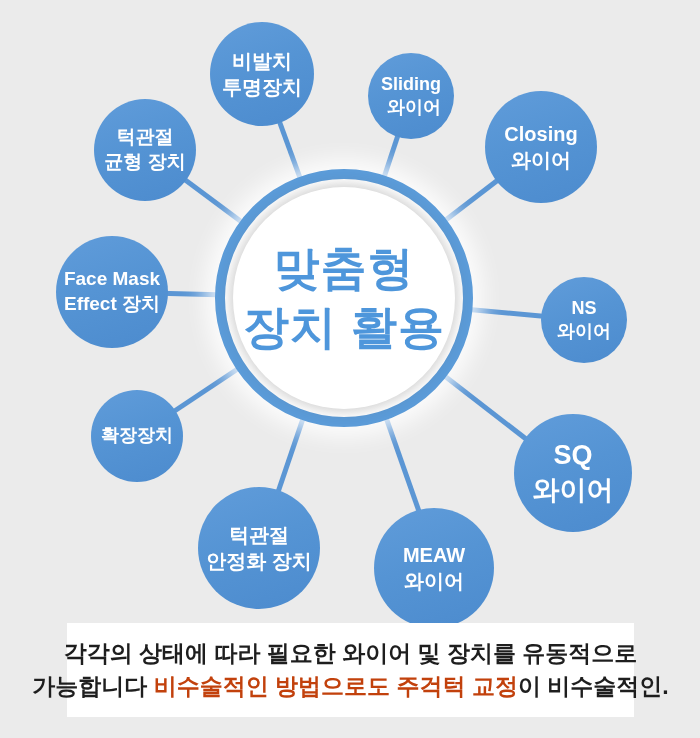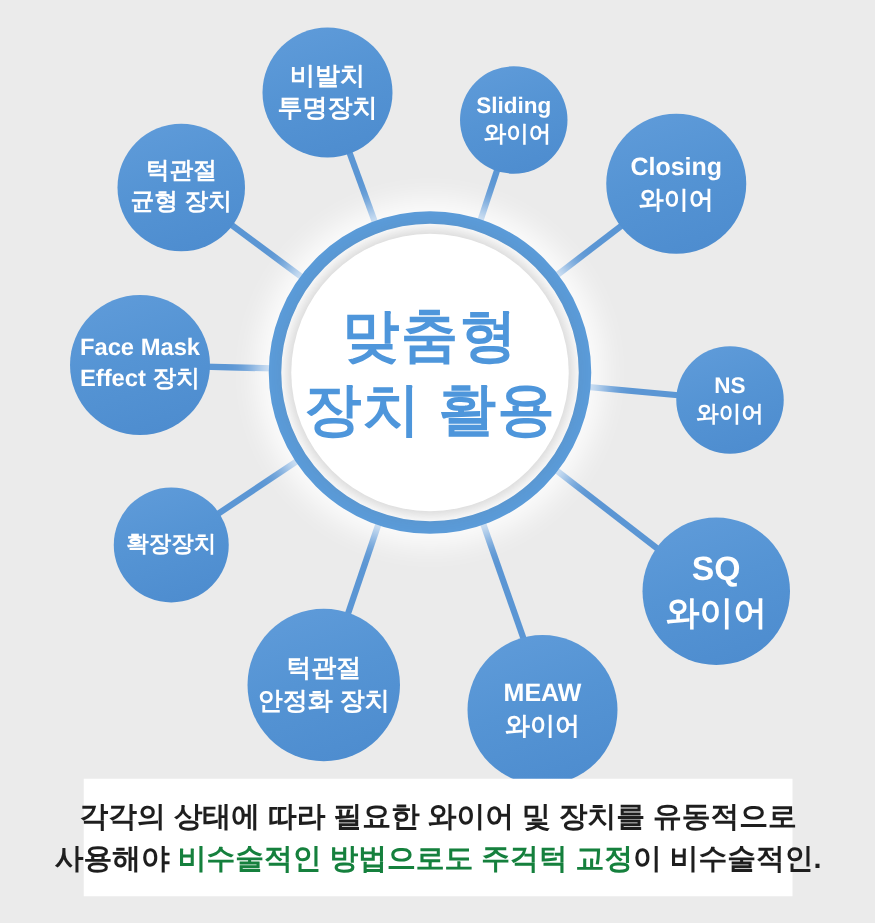--- a/index.html
+++ b/index.html
@@ -101,21 +101,21 @@
     text-align: center;
   }
   .caption-line {
     font-size: 23px;
     font-weight: 600;
     color: #1e1e1e;
     line-height: 33px;
     white-space: pre;
   }
   .caption-line .hl {
-    color: #15803d;
+    color: #c2410c;
   }
 </style>
 </head>
 <body>
 
 <div class="stage">
 
   <svg class="connectors" viewBox="0 0 700 620">
     <line x1="344" y1="298" x2="262" y2="74"></line>
     <line x1="344" y1="298" x2="411" y2="96"></line>
@@ -153,14 +153,14 @@
     <div class="center-inner">
       <div class="center-title">맞춤형
 장치 활용</div>
     </div>
   </div>
 
 </div>
 
 <div class="caption-box">
   <div class="caption-line">각각의 상태에 따라 필요한 와이어 및 장치를 유동적으로</div>
-  <div class="caption-line"><span>사용해야 </span><span class="hl">비수술적인 방법으로도 주걱턱 교정</span><span>이 비수술적인.</span></div>
+  <div class="caption-line"><span>가능합니다 </span><span class="hl">비수술적인 방법으로도 주걱턱 교정</span><span>이 비수술적인.</span></div>
 </div>
 
 </body></html>

